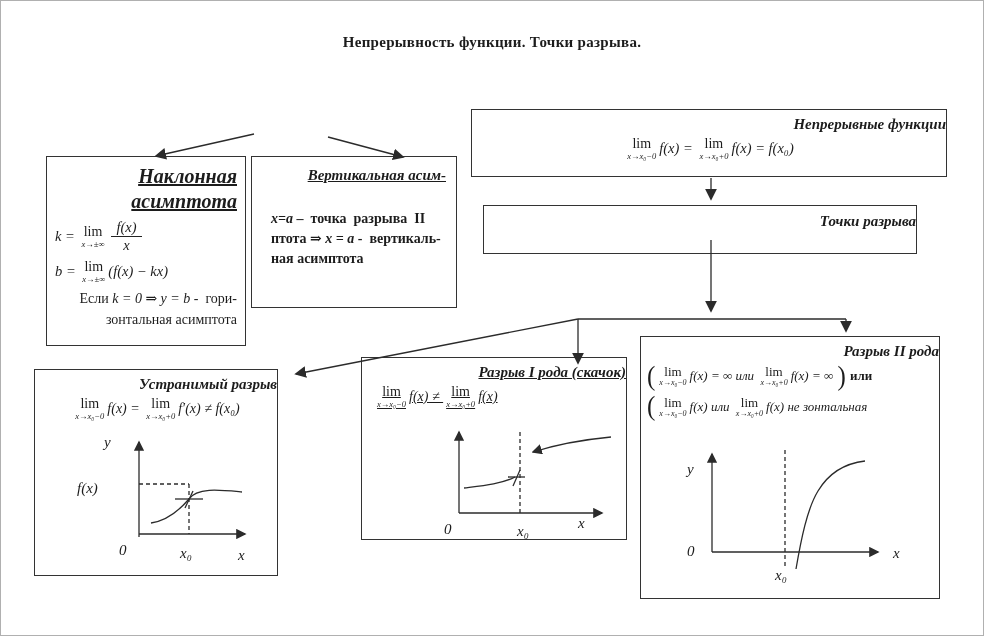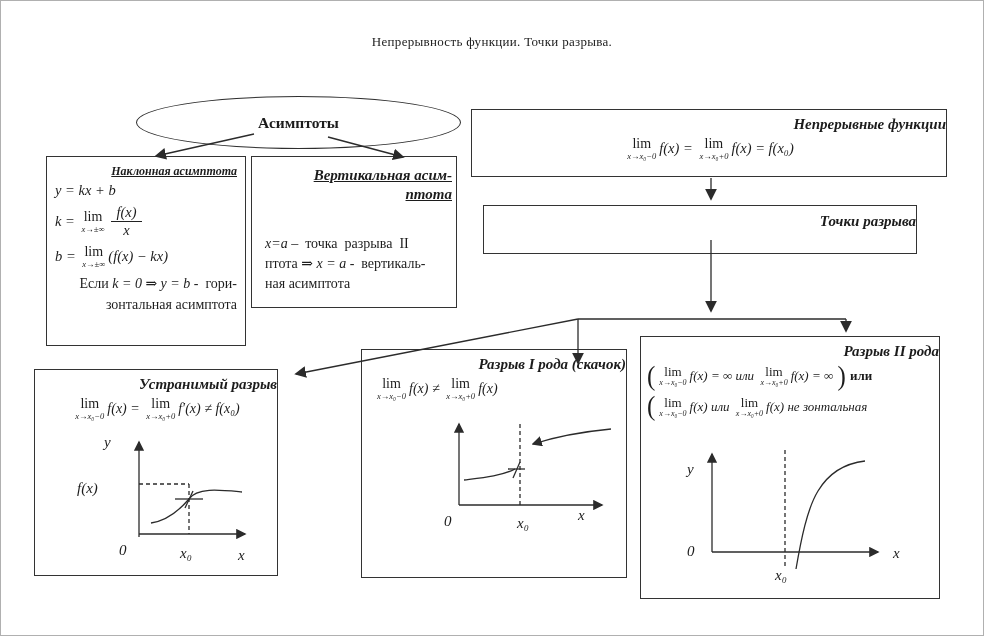--- a/index.html
+++ b/index.html
@@ -4,21 +4,21 @@
 <style>
   html,body{margin:0;padding:0;background:#e8e8e8;}
   .canvas{
     position:relative;width:984px;height:636px;margin:0 auto;
     background:#fff;border:1px solid #b0b0b0;box-sizing:border-box;
     font-family:"Liberation Serif","DejaVu Serif",serif;color:#1c1c1c;
     overflow:hidden;
   }
   .page-title{
     position:absolute;top:33px;left:0;width:100%;text-align:center;
-    font-size:13px;font-weight:normal;letter-spacing:.3px;
+    font-size:15px;font-weight:bold;letter-spacing:.3px;
   }
   .ellipse{
     position:absolute;left:135px;top:95px;width:325px;height:53px;
     border:1.6px solid #2e2e2e;border-radius:50%;background:#fff;
     display:flex;align-items:center;justify-content:center;
     font-size:15.5px;font-weight:bold;z-index:2;box-sizing:border-box;
   }
   .box{
     position:absolute;background:#fff;border:1.6px solid #333;
     box-sizing:border-box;z-index:2;
@@ -49,29 +49,23 @@
   .overlay{position:absolute;left:0;top:0;z-index:4;pointer-events:none;}
   svg text{font-family:"Liberation Serif","DejaVu Serif",serif;font-style:italic;fill:#1c1c1c;}
 </style>
 </head>
 <body>
 
 <div class="canvas">
 
   <div class="page-title">Непрерывность функции. Точки разрыва.</div>
 
-  <div class="ellipse">
-    <span>Асимптоты</span>
-  </div>
 
   <div class="box" style="left:45px;top:155px;width:200px;height:190px;padding:2px 8px;">
-    <div class="box-title u" style="font-size:12px;">Наклонная асимптота</div>
-    <div class="mrow left">
-      <span class="mexpr">y = kx + b</span>
-    </div>
+    <div class="box-title u" style="font-size:20px;">Наклонная асимптота</div>
     <div class="mrow left" style="margin-top:5px;">
       <span class="mexpr">k = </span>
       <span class="limwrap">
         <span class="lim">lim</span>
         <span class="limsub">x→±∞</span>
       </span>
       <span class="frac">
         <span class="fnum">f(x)</span>
         <span class="fden">x</span>
       </span>
@@ -83,24 +77,23 @@
         <span class="limsub">x→±∞</span>
       </span>
       <span class="mexpr">(f(x) − kx)</span>
     </div>
     <div class="bodytext" style="padding:0;margin-top:6px;text-align:right;">
       <span class="plain">Если </span><span class="mexpr">k = 0 ⇒ y = b</span><span class="plain"> -  гори-</span><br>
       <span class="plain">зонтальная асимптота</span>
     </div>
   </div>
 
-  <div class="box" style="left:250px;top:155px;width:206px;height:152px;padding:4px 4px;">
+  <div class="box" style="left:250px;top:155px;width:206px;height:152px;padding:4px 10px;">
     <div class="box-title u">Вертикальная асим-</div>
-    <div class="box-title u" style="padding-top:0;">птота</div>
-    <div class="bodytext" style="margin-top:30px;">
+    <div class="bodytext" style="margin-top:24px;font-weight:bold;">
       <span class="mexpr">x=a</span><span class="plain"> –  точка  разрыва  II</span><br>
       <span class="plain">птота ⇒ </span><span class="mexpr">x = a</span><span class="plain"> -  вертикаль-</span><br>
       <span class="plain">ная асимптота</span>
     </div>
   </div>
 
   <div class="box" style="left:470px;top:108px;width:476px;height:68px;">
     <div class="box-title">Непрерывные функции</div>
     <div class="mrow">
       <span class="limwrap">
@@ -150,21 +143,21 @@
         <line x1="158" y1="121" x2="150" y2="138"></line>
       </g>
       <text x="69" y="77" font-size="15">y</text>
       <text x="42" y="123" font-size="15">f(x)</text>
       <text x="84" y="185" font-size="15">0</text>
       <text x="145" y="188" font-size="15">x₀</text>
       <text x="203" y="190" font-size="15">x</text>
     </svg>
   </div>
 
-  <div class="box" style="left:360px;top:348px;width:266px;height:229px;">
+  <div class="box" style="left:360px;top:356px;width:266px;height:183px;text-decoration:underline;">
     <div class="box-title">Разрыв I рода (скачок)</div>
     <div class="mrow left" style="font-size:14px;padding-left:12px;">
       <span class="limwrap">
         <span class="lim">lim</span>
         <span class="limsub">x→x₀−0</span>
       </span>
       <span class="mexpr">f(x) ≠ </span>
       <span class="limwrap">
         <span class="lim">lim</span>
         <span class="limsub">x→x₀+0</span>

